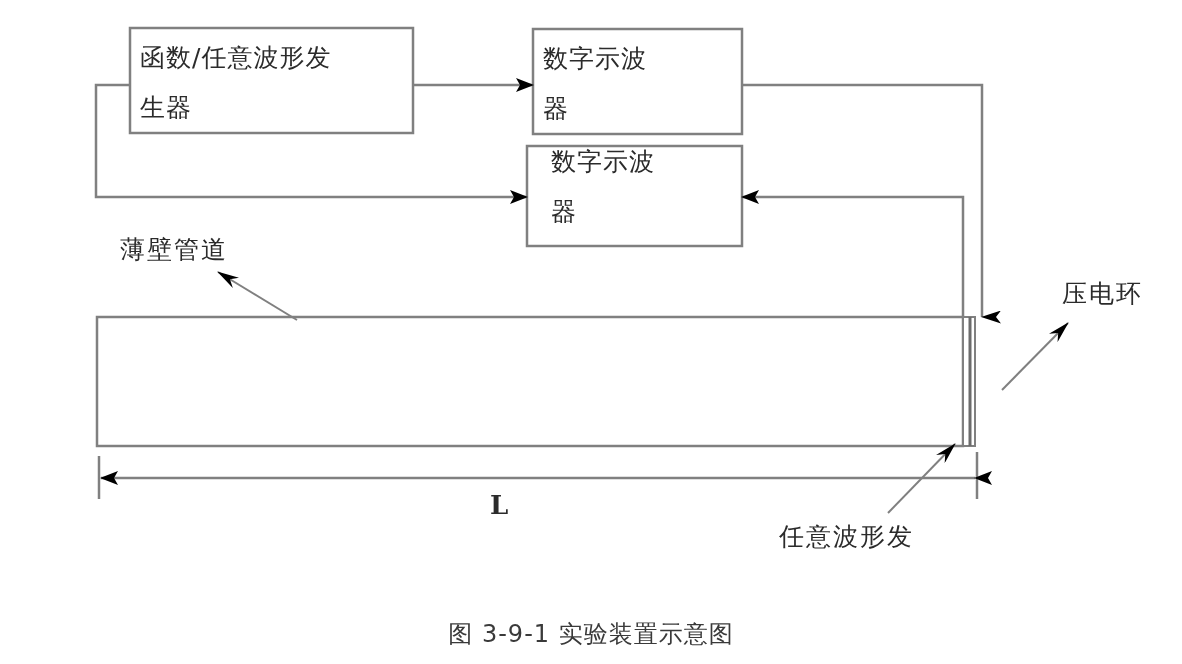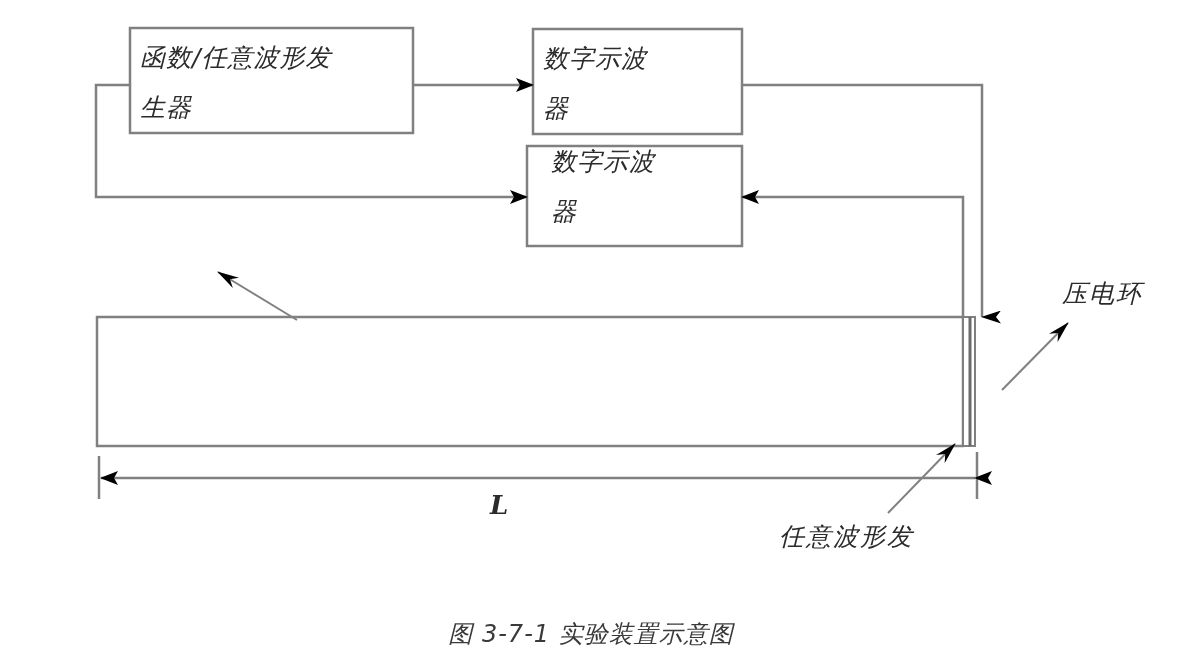--- a/index.html
+++ b/index.html
@@ -10,21 +10,20 @@
   body {
     font-family: "DejaVu Sans", "Liberation Sans", sans-serif;
     color: #1a1a1a;
   }
   #figure {
     position: relative;
     width: 1182px;
     height: 664px;
     background: #ffffff;
     overflow: hidden;
-    font-style: italic;
   }
   #diagram-svg {
     position: absolute;
     left: 0;
     top: 0;
     width: 1182px;
     height: 664px;
   }
   .blk-label {
     position: absolute;
@@ -115,22 +114,23 @@
 
   <div class="blk-label" style="left:140px; top:33px; width:270px;">函数/任意波形发
 生器</div>
 
   <div class="blk-label" style="left:543px; top:34px; width:195px;">数字示波
 器</div>
 
   <div class="blk-label" style="left:551px; top:137px; width:185px;">数字示波
 器</div>
 
+  <div class="ann-label" style="left:120px; top:233px;">薄壁管道</div>
 
   <div class="ann-label" style="left:1062px; top:277px;">压电环</div>
 
   <div class="ann-label" style="left:779px; top:520px;">任意波形发</div>
 
   <div class="dim-label" style="left:490px; top:490px;">L</div>
 
-  <div class="caption" style="top:618px;">图 3-7-1  实验装置示意图</div>
+  <div class="caption" style="top:618px;">图 3-9-1  实验装置示意图</div>
 
 </div>
 
 </body></html>

